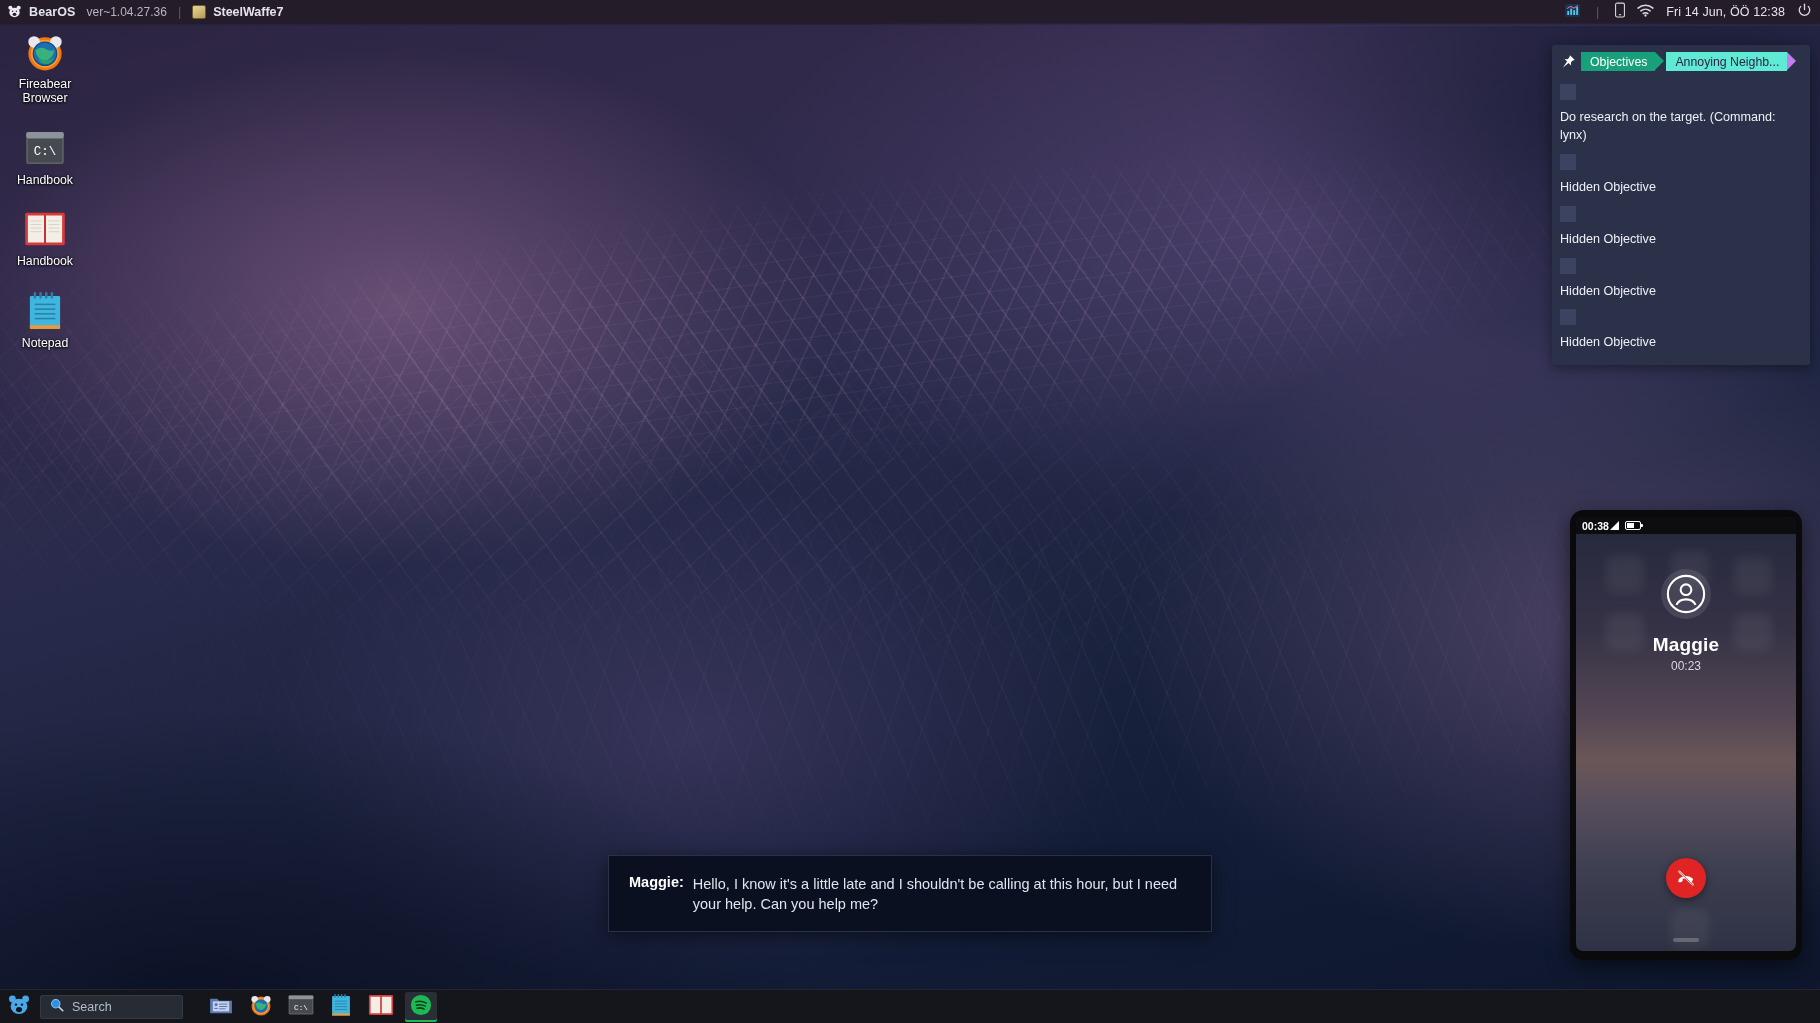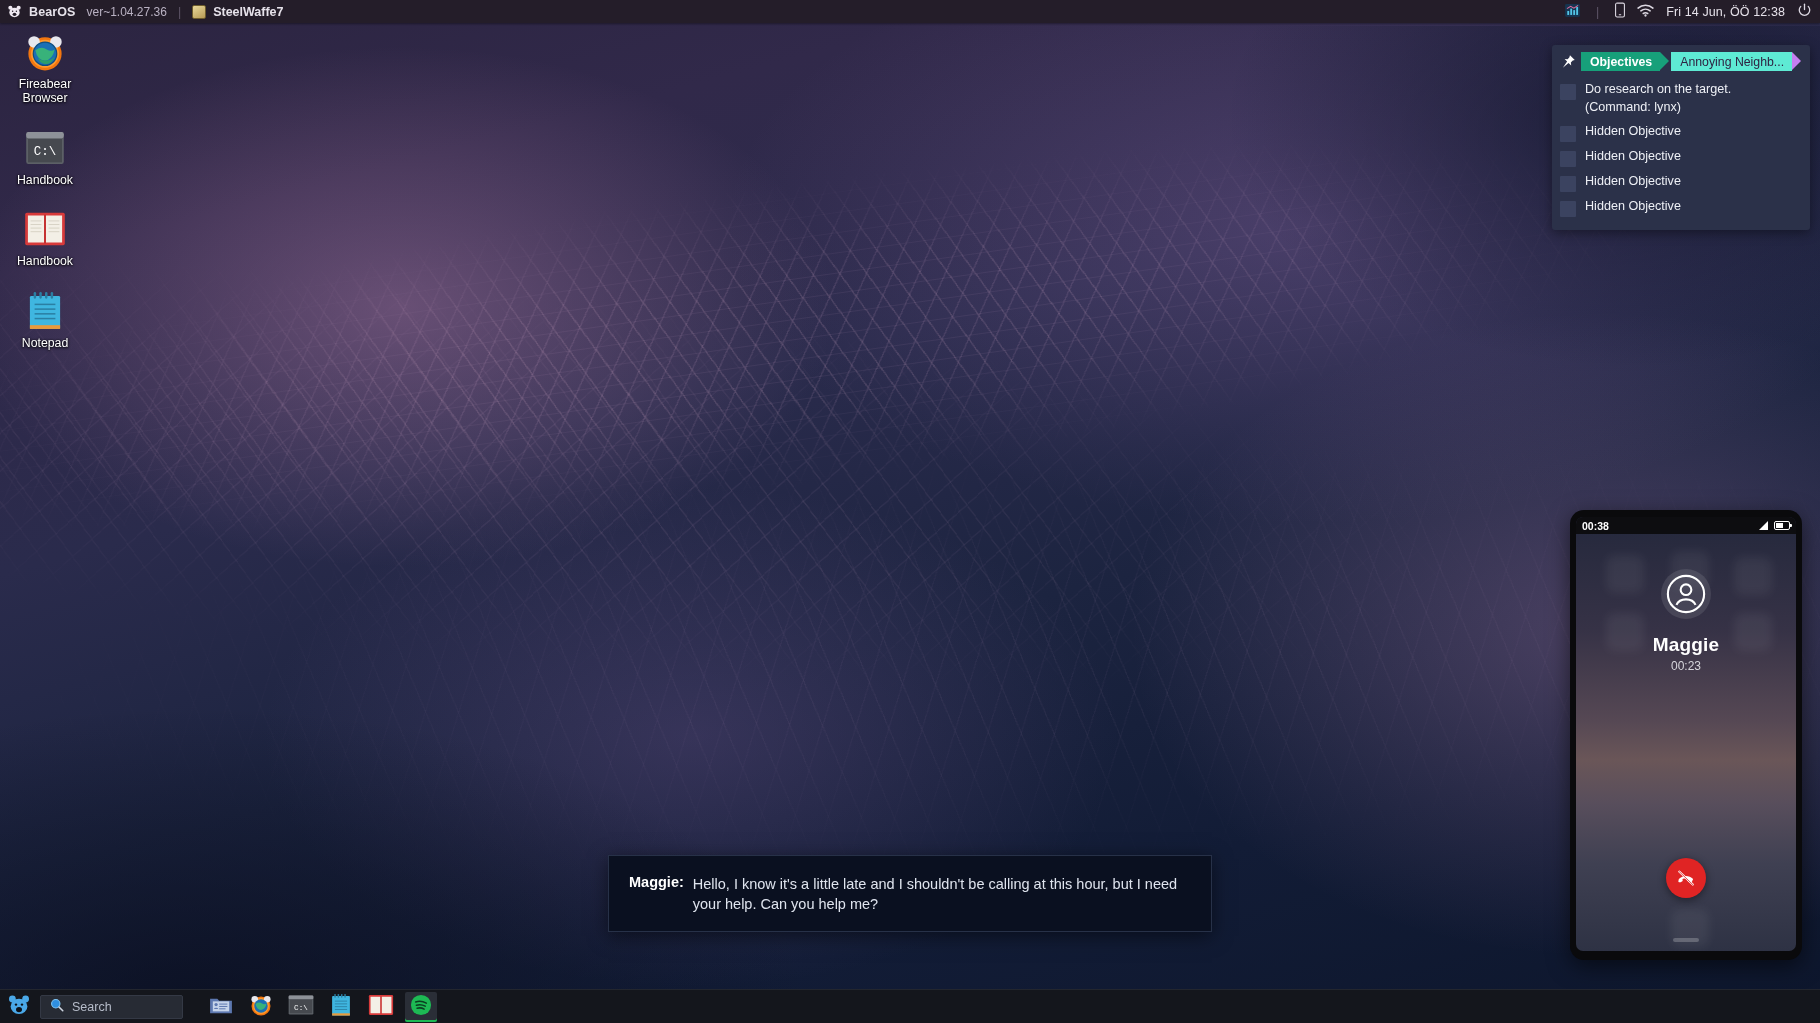--- a/index.html
+++ b/index.html
@@ -103,24 +103,24 @@
   .tab {
     position: relative; height: 19px; display: flex; align-items: center;
     padding: 0 8px 0 9px; font-size: 12.3px; white-space: nowrap;
   }
   .tab::after {
     content: ""; position: absolute; right: -9px; top: 0;
     border-top: 9.5px solid transparent; border-bottom: 9.5px solid transparent;
     border-left: 9px solid currentColor;
   }
   .tab-objectives { background: #17a07a; color: #17a07a; margin-left: 1px; }
-  .tab-objectives span { color: #ffffff; font-weight: bold; }
+  .tab-objectives span { color: #ffffff; font-weight: normal; }
   .tab-mission { background: #5eead4; color: #c57ef0; margin-left: 11px; }
   .tab-mission span { color: #2f2342; }
-  .obj-row { display: flex; align-items: flex-start; gap: 9px; padding: 3px 0; }
+  .obj-row { display: flex; align-items: flex-start; gap: 9px; padding: 3px 0; flex-direction: column; }
   .obj-box { width: 16px; height: 16px; background: #3b4360; border-radius: 1px; flex: 0 0 auto; margin-top: 3px; }
   .obj-text { color: #eef0f6; font-size: 12.6px; line-height: 1.42; }
 
   
   .phone {
     position: absolute; right: 18px; bottom: 63px;
     width: 232px; height: 450px;
     background: #0a0a0c; border-radius: 14px;
     padding: 7px 6px 9px 6px;
     z-index: 30;
@@ -130,21 +130,21 @@
     position: relative; width: 100%; height: 100%;
     border-radius: 7px; overflow: hidden;
     background:
       linear-gradient(180deg, rgba(36,40,60,1) 0%, rgba(54,50,70,1) 26%, rgba(86,72,84,1) 47%,
                       rgba(106,86,88,1) 56%, rgba(88,78,92,1) 66%, rgba(63,64,82,1) 80%, rgba(46,50,68,1) 100%);
   }
   .phone-blobs { position: absolute; inset: 0; }
   .blob { position: absolute; width: 38px; height: 38px; border-radius: 9px; background: rgba(255,255,255,.06); filter: blur(5px); }
   .phone-status {
     position: relative; height: 17px; background: #0d0d10;
-    display: flex; align-items: center; justify-content: space-between;
+    display: flex; align-items: center; 
     padding: 0 6px; color: #ffffff; font-size: 10.5px; font-weight: bold;
     z-index: 3;
   }
   .sig-batt { display: flex; align-items: center; gap: 5px; }
   .sig { width: 11px; height: 9px; }
   .batt { width: 16px; height: 9px; border: 1.2px solid #fff; border-radius: 2px; position: relative; }
   .batt::after { content:""; position: absolute; right:-3px; top: 2px; width: 2px; height: 3px; background:#fff; border-radius: 0 1px 1px 0; }
   .batt i { position: absolute; left: 1px; top: 1px; bottom: 1px; width: 7px; background: #fff; display: block; }
   .call-body { position: relative; z-index: 3; display: flex; flex-direction: column; align-items: center; padding-top: 35px; }
   .call-avatar {

